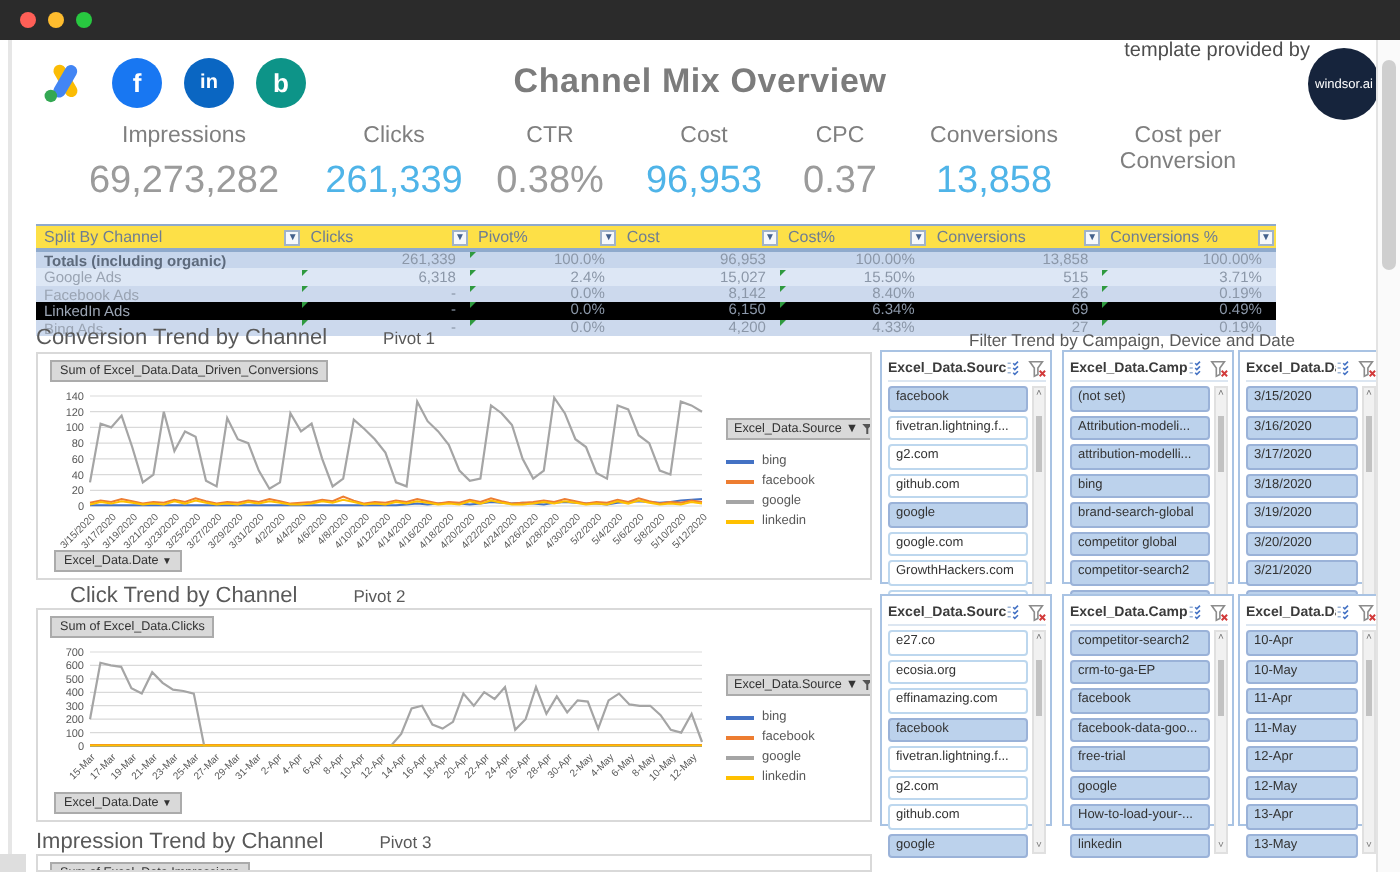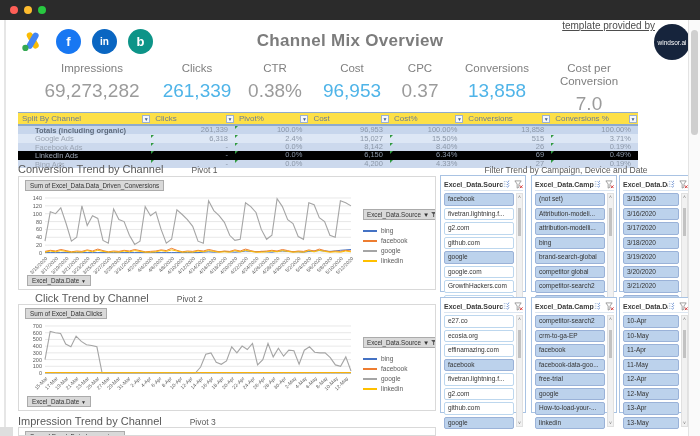--- a/index.html
+++ b/index.html
@@ -10,36 +10,36 @@
   .tl{position:absolute;top:6px;width:8px;height:8px;border-radius:50%;}
   .win-left-edge{position:absolute;left:4px;top:20px;width:2px;bottom:0;background:#e6e6e6;}
   .vscroll{position:absolute;right:0;top:20px;width:11px;bottom:0;background:#fafafa;border-left:1px solid #e3e3e3;}
   .vscroll .thumb{position:absolute;left:2px;top:10px;width:7px;height:105px;background:#cfcfcf;border-radius:4px;}
   .hscroll-corner{position:absolute;left:0;bottom:0;width:13px;height:9px;background:#dedede;}
   
   .plat-icons{position:absolute;left:20px;top:29px;display:flex;gap:11px;}
   .picon{width:25px;height:25px;border-radius:50%;display:flex;align-items:center;justify-content:center;
          color:#fff;font-weight:bold;font-size:13px;}
   .page-title{position:absolute;left:0;top:31px;width:700px;text-align:center;font-size:17px;font-weight:bold;color:#7c7c7c;letter-spacing:.3px;}
-  .provided{position:absolute;left:505px;top:20px;width:150px;text-align:right;font-size:10px;color:#4d4d4d;text-decoration:underline;}
+  .provided{position:absolute;left:505px;top:20px;width:150px;text-align:right;font-size:10px;color:#4d4d4d;}
   .windsor{position:absolute;left:654px;top:24px;width:36px;height:36px;border-radius:50%;background:#16243c;
            display:flex;align-items:center;justify-content:center;color:#fff;font-size:6.5px;}
   
   .kpi{position:absolute;text-align:center;}
   .kpi .lab{font-size:11.5px;color:#7f7f7f;line-height:1.15;}
   .kpi .val{font-size:19px;color:#9b9b9b;margin-top:5px;font-weight:400;}
   .kpi.accent .val{color:#4fb4e8;}
   
   .ptable{position:absolute;left:18px;top:112px;width:620px;font-size:7.5px;border-top:1px solid #8faacc;}
   .trow{display:grid;grid-template-columns:21.5% 13.5% 12% 13% 12% 14% 14%;}
   .trow.head{background:#fde047;color:#6e7d92;border-bottom:2px solid #8faacc;height:11px;align-items:center;font-size:8px;}
   .hcell{display:flex;align-items:center;justify-content:space-between;padding-left:4px;height:11px;border-right:0;}
   .dd{width:8px;height:8px;background:#f6f8fb;border:1px solid #9fb2ca;font-size:5px;line-height:7px;text-align:center;color:#44618d;box-sizing:border-box;margin-right:1px;}
   .trow.data{height:8.4px;align-items:center;color:#8b97a8;}
-  .trow.data .c0{padding-left:17px;color:#9aa4b3;}
+  .trow.data .c0{padding-left:4px;color:#9aa4b3;}
   .trow.data.totals .c0{color:#5d6a7c;font-weight:bold;}
   .ncell{position:relative;text-align:right;padding-right:7px;height:8.4px;line-height:8.4px;}
   .gtri{position:absolute;left:0;top:0;width:0;height:0;border-top:3px solid #2f9a3f;border-right:3px solid transparent;}
   
   .sec-title{position:absolute;display:flex;align-items:baseline;gap:28px;}
   .sec-title .t{font-size:11px;color:#595959;}
   .sec-title .p{font-size:8.5px;color:#595959;}
   .chart-box{position:absolute;left:18px;width:418px;background:#fff;border:1px solid #d9d9d9;box-sizing:border-box;overflow:hidden;}
   .fbtn{position:absolute;background:#d9d9d9;border:1px solid #ababab;color:#333;font-size:6.3px;padding:1px 4px;white-space:nowrap;}
   .fbtn .arr{font-size:5px;}
@@ -113,21 +113,20 @@
       <div class="kpi" style="left: 365px; top: 62px; width: 110px;">
         <div class="lab">CPC</div>
         <div class="val">0.37</div>
       </div>
       <div class="kpi accent" style="left: 442px; top: 62px; width: 110px;">
         <div class="lab">Conversions</div>
         <div class="val">13,858</div>
       </div>
       <div class="kpi" style="left: 549px; top: 62px; width: 80px;">
         <div class="lab">Cost per Conversion</div>
-        <div class="val">7.0</div>
       </div>
     </div>
 
   <div class="ptable" id="ptable">
       <div class="trow head">
         <div class="hcell">
           <span>Split By Channel</span>
           <span class="dd">▼</span>
         </div>
         <div class="hcell">

